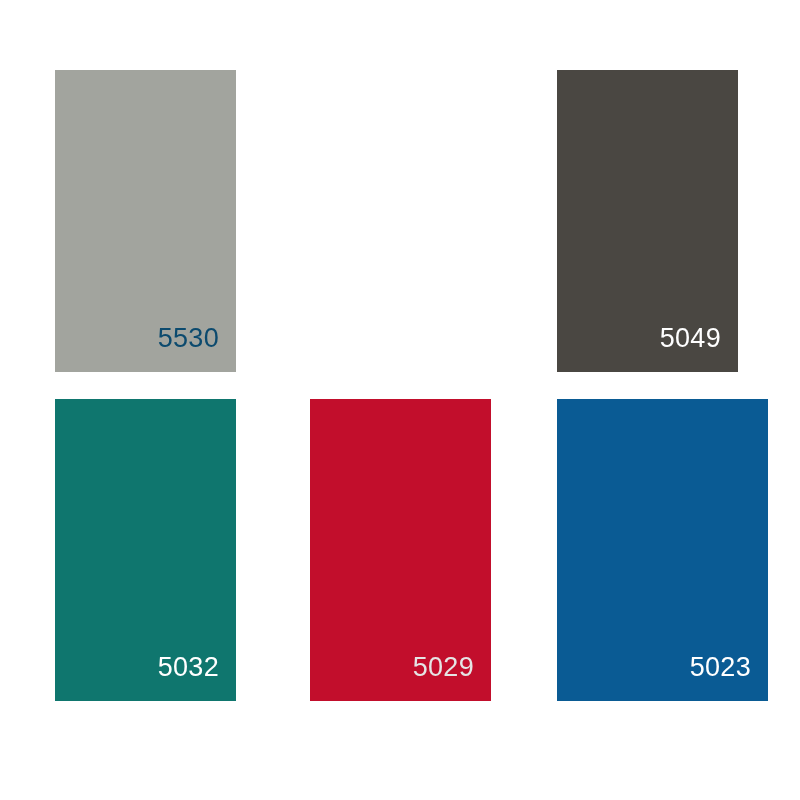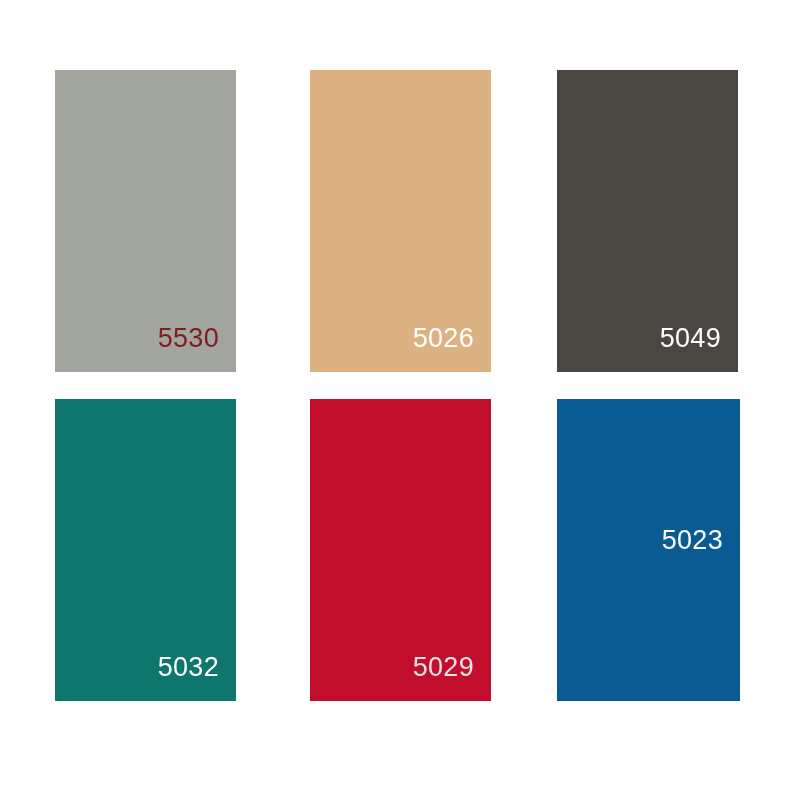--- a/index.html
+++ b/index.html
@@ -37,30 +37,27 @@
     padding: 0 17px 20px 0;
     white-space: nowrap;
     user-select: none;
   }
 </style>
 </head>
 <body>
 
 <div id="swatch-board" style="background: rgb(255, 255, 255); width: 800px; height: 800px;">
     <div class="swatch" style="left: 55px; top: 70px; width: 181px; height: 302px; background: rgb(162, 164, 158);">
-      <span class="swatch-label" style="color: #7f1d1d; text-align: right;">5530</span>
-    </div>
-    <div class="swatch" style="left: 310px; top: 70px; width: 181px; height: 302px; background: rgb(220, 178, 130);">
-      <span class="swatch-label" style="color: rgb(255, 255, 255);">5026</span>
+      <span class="swatch-label" style="color: #0c4a6e; text-align: right;">5530</span>
     </div>
     <div class="swatch" style="left: 557px; top: 70px; width: 181px; height: 302px; background: rgb(74, 71, 66);">
       <span class="swatch-label" style="color: rgb(255, 255, 255); margin-left: 16px;">5049</span>
     </div>
     <div class="swatch" style="left: 55px; top: 399px; width: 181px; height: 302px; background: #0f766e;">
       <span class="swatch-label" style="color: rgb(255, 255, 255);">5032</span>
     </div>
     <div class="swatch" style="left: 310px; top: 399px; width: 181px; height: 302px; background: rgb(194, 14, 44);">
       <span class="swatch-label" style="color: #e5e5e5;">5029</span>
     </div>
-    <div class="swatch" style="left: 557px; top: 399px; width: 183px; height: 302px; background: rgb(10, 91, 148); align-items: center;">
+    <div class="swatch" style="left: 557px; top: 399px; width: 211px; height: 302px; background: rgb(10, 91, 148);">
       <span class="swatch-label" style="color: rgb(255, 255, 255);">5023</span>
     </div>
   </div>
 
 </body></html>

